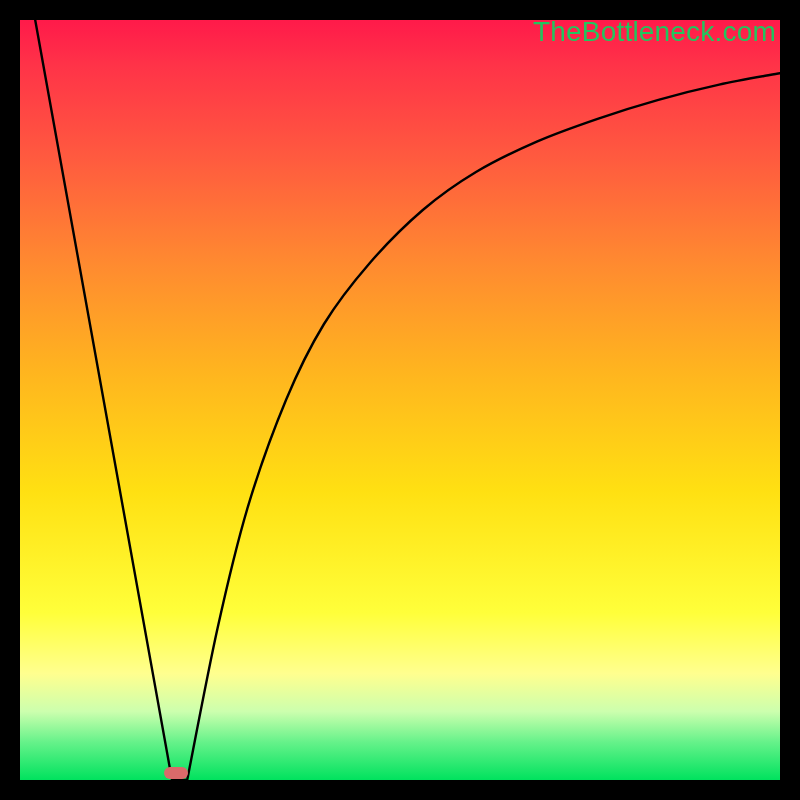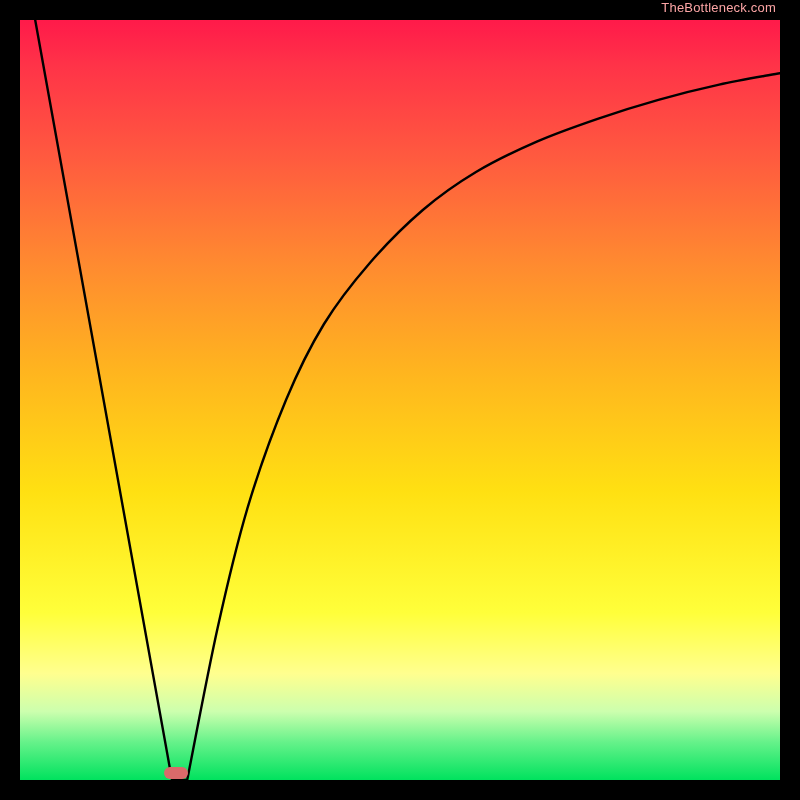--- a/index.html
+++ b/index.html
@@ -35,24 +35,24 @@
       #ffe012 62%,
       #ffff3a 78%,
       #ffff8f 86%,
       #ccffae 91%,
       #66f28a 95%,
       #00e25e 100%
     );
   }
   .watermark {
     position: absolute;
-    top: 0;
+    top: 16px;
     right: 24px;
-    color: #fca5a5;
-    font-size: 13px;
+    color: #22c55e;
+    font-size: 28px;
     letter-spacing: 0.2px;
     user-select: none;
   }
   .marker {
     position: absolute;
     background: #d96a6a;
     border-radius: 8px;
   }
   svg.curve {
     position: absolute;

